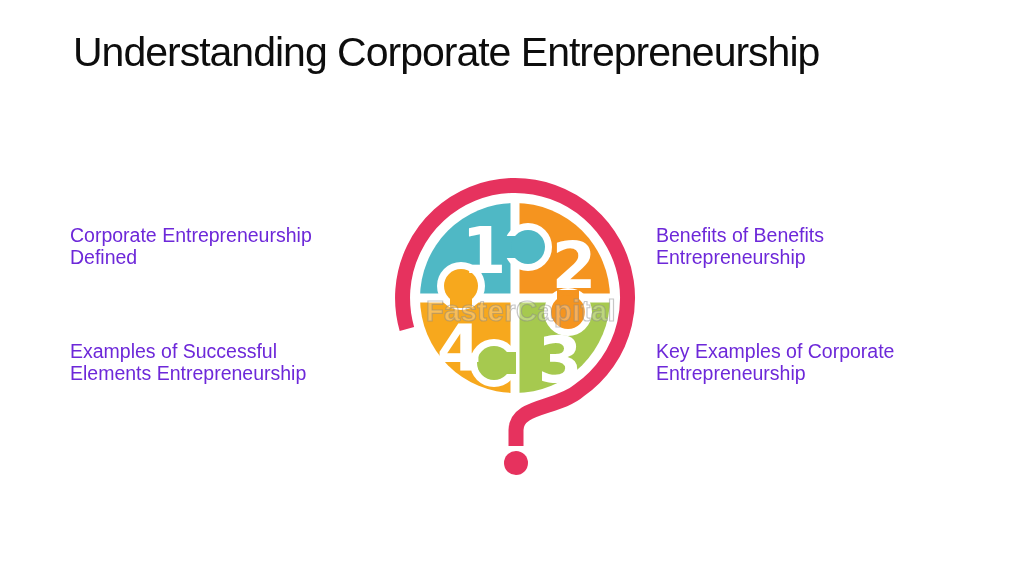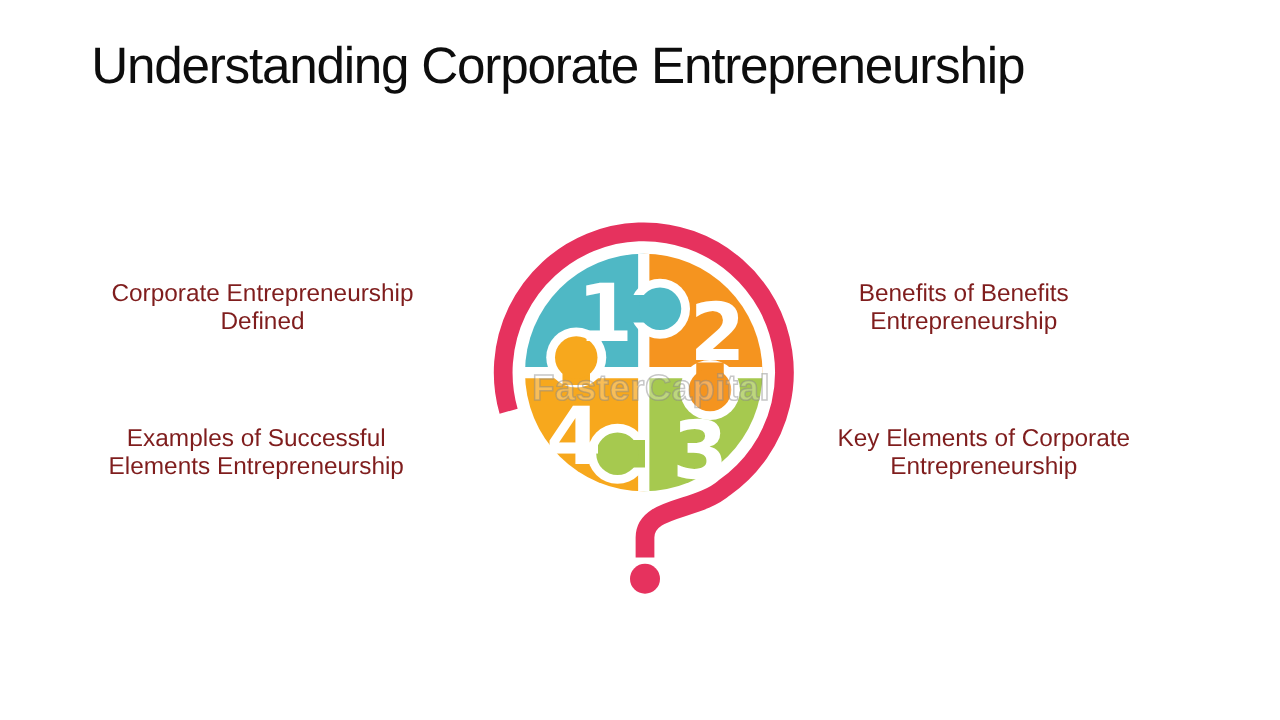--- a/index.html
+++ b/index.html
@@ -2,36 +2,35 @@
 <html><head>
 <meta charset="utf-8">
 <style>
   html,body{margin:0;padding:0;background:#ffffff;}
   .slide{
     position:relative;
     width:1024px;height:484px;
     background:#ffffff;
     overflow:hidden;
     font-family:"Liberation Sans", sans-serif;
-    text-align:center;
   }
   .title{
     position:absolute;
     left:73px;top:2px;
     font-size:41px;
     font-weight:400;
     letter-spacing:-1px;
     color:#0d0d0d;
     white-space:nowrap;
   }
   .label{
     position:absolute;
     font-size:19.5px;
     line-height:22px;
-    color:#7f1d1d;
+    color:#6d28d9;
   }
   .label.tl{left:70px;top:224px;max-width:280px;}
   .label.bl{left:70px;top:340px;max-width:270px;}
   .label.tr{left:656px;top:224px;max-width:230px;}
   .label.br{left:656px;top:340px;max-width:262px;}
   .graphic{
     position:absolute;
     left:370px;top:148px;
     width:300px;height:340px;
   }
@@ -64,21 +63,21 @@
 </style>
 </head>
 <body>
 
 <div class="slide">
 
   <h1 class="title">Understanding Corporate Entrepreneurship</h1>
 
   <div class="label tl">Corporate Entrepreneurship Defined</div>
   <div class="label tr">Benefits of Benefits Entrepreneurship</div>
-  <div class="label br">Key Elements of Corporate Entrepreneurship</div>
+  <div class="label br">Key Examples of Corporate Entrepreneurship</div>
   <div class="label bl">Examples of Successful Elements Entrepreneurship</div>
 
   <svg class="graphic" viewBox="370 148 300 340" xmlns="http://www.w3.org/2000/svg">
 
     <path d="M 406.9 329.0 A 112.5 112.5 0 1 1 579.5 390.2 C 558 409, 516 405, 516 430 L 516 446" fill="none" stroke-width="15" stroke-linecap="butt" stroke="#E6325E"></path>
     <circle cx="516" cy="463" r="12" fill="#E6325E"></circle>
 
     <path d="M 515 298 L 515 203 A 95 95 0 0 0 420 298 Z" fill="#4FB8C5"></path>
     <path d="M 515 298 L 515 203 A 95 95 0 0 1 610 298 Z" fill="#F5941F"></path>
     <path d="M 515 298 L 610 298 A 95 95 0 0 1 515 393 Z" fill="#A6C94F"></path>

